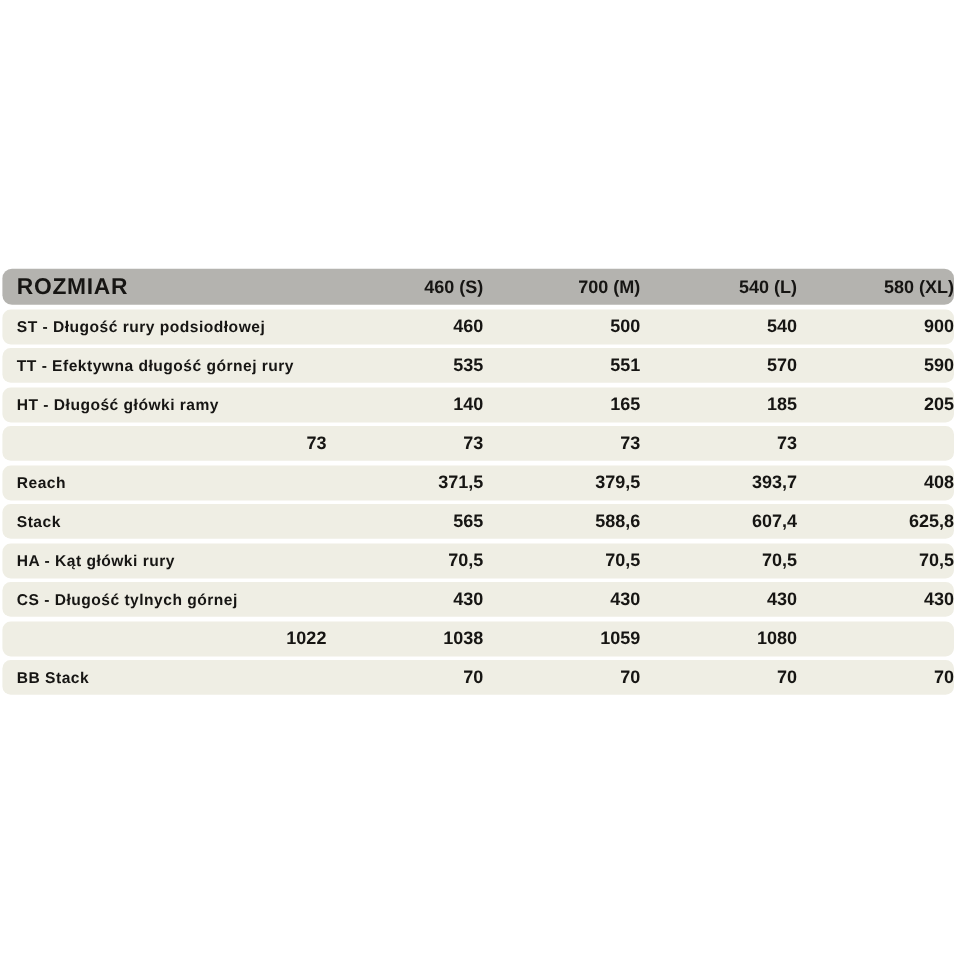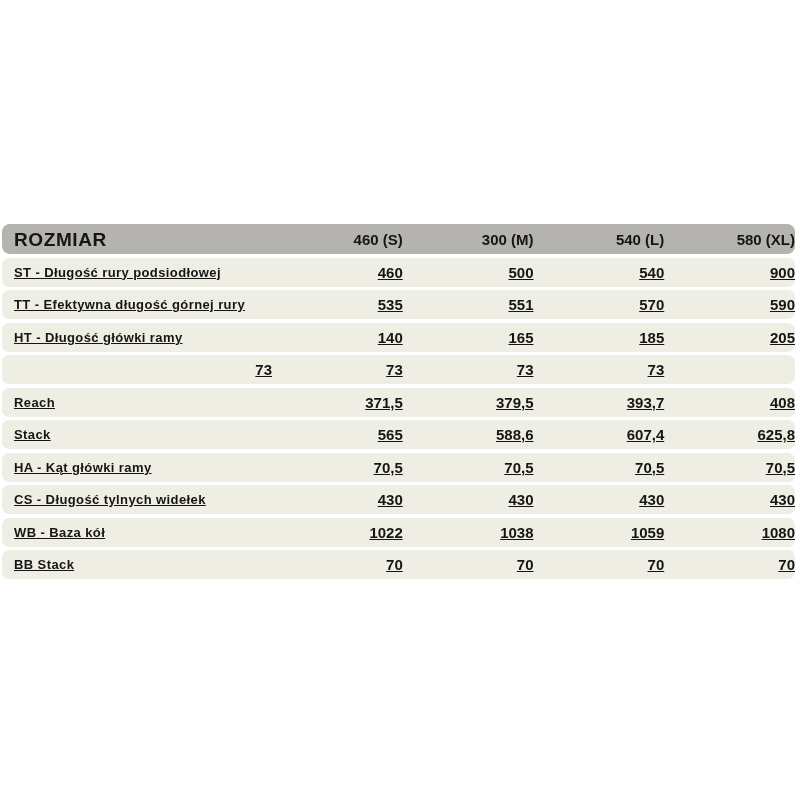--- a/index.html
+++ b/index.html
@@ -40,21 +40,20 @@
     color: var(--text-color, #161513);
   }
   .trow.header {
     height: 30px;
     background: var(--header-bg, #b4b3af);
     border-radius: 8px;
   }
   .trow.data {
     height: 29px;
     background: var(--row-bg, #efeee4);
-    text-decoration: underline;
   }
   .cell {
     text-align: right;
     font-weight: bold;
     font-size: 15px;
     line-height: 1;
     white-space: nowrap;
   }
   .cell.lbl {
     text-align: left;
@@ -77,21 +76,21 @@
 <body style="background: rgb(255, 255, 255);">
 
 <div class="page">
   <div class="top-whitespace"></div>
 
   <div class="geometry-table">
 
     <div class="trow header">
       <div class="cell lbl">ROZMIAR</div>
       <div class="cell">460 (S)</div>
-      <div class="cell">300 (M)</div>
+      <div class="cell">700 (M)</div>
       <div class="cell">540 (L)</div>
       <div class="cell">580 (XL)</div>
     </div>
 
     <div class="trow data">
       <div class="cell lbl">ST - Długość rury podsiodłowej</div>
       <div class="cell">460</div>
       <div class="cell">500</div>
       <div class="cell">540</div>
       <div class="cell">900</div>
@@ -130,37 +129,36 @@
 
     <div class="trow data">
       <div class="cell lbl">Stack</div>
       <div class="cell">565</div>
       <div class="cell">588,6</div>
       <div class="cell">607,4</div>
       <div class="cell">625,8</div>
     </div>
 
     <div class="trow data">
-      <div class="cell lbl">HA - Kąt główki ramy</div>
+      <div class="cell lbl">HA - Kąt główki rury</div>
       <div class="cell">70,5</div>
       <div class="cell">70,5</div>
       <div class="cell">70,5</div>
       <div class="cell">70,5</div>
     </div>
 
     <div class="trow data">
-      <div class="cell lbl">CS - Długość tylnych widełek</div>
+      <div class="cell lbl">CS - Długość tylnych górnej</div>
       <div class="cell">430</div>
       <div class="cell">430</div>
       <div class="cell">430</div>
       <div class="cell">430</div>
     </div>
 
     <div class="trow data">
-      <div class="cell lbl">WB - Baza kół</div>
       <div class="cell">1022</div>
       <div class="cell">1038</div>
       <div class="cell">1059</div>
       <div class="cell">1080</div>
     </div>
 
     <div class="trow data">
       <div class="cell lbl">BB Stack</div>
       <div class="cell">70</div>
       <div class="cell">70</div>

